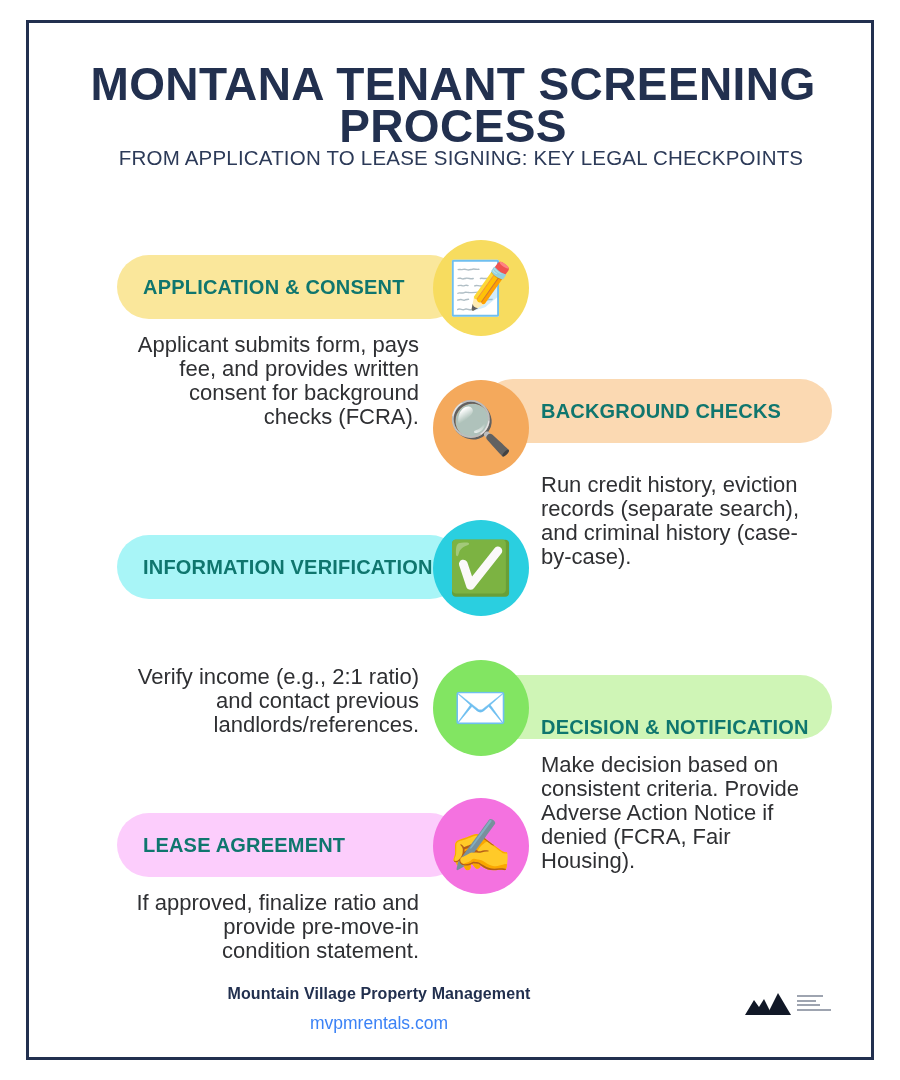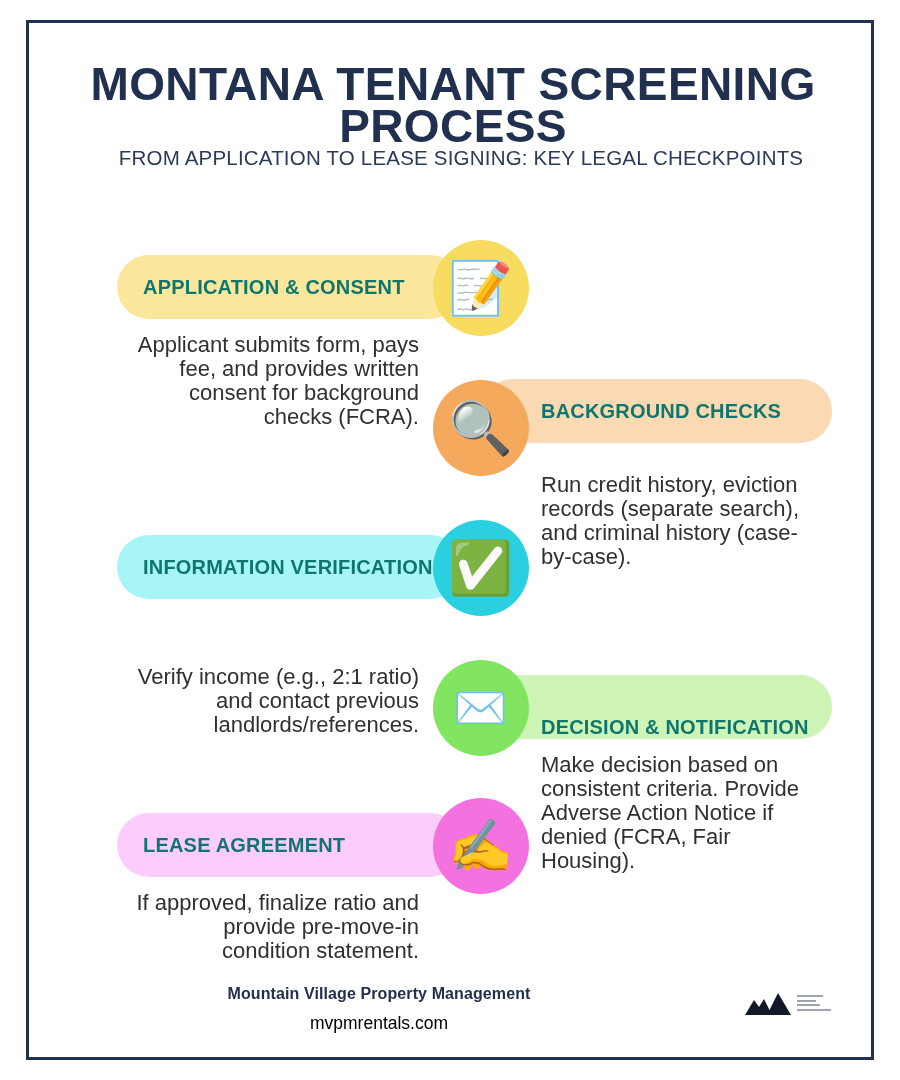--- a/index.html
+++ b/index.html
@@ -147,21 +147,21 @@
     letter-spacing: 0.1px;
   }
   .footer-url {
     position: absolute;
     left: 0;
     top: 28px;
     width: 700px;
     text-align: center;
     font-size: 17.5px;
     font-weight: normal;
-    color: #000000;
+    color: #3b82f6;
   }
   .footer-logo {
     position: absolute;
     left: 716px;
     top: 6px;
     width: 100px;
     height: 34px;
   }
   .logo-lines {
     position: absolute;

